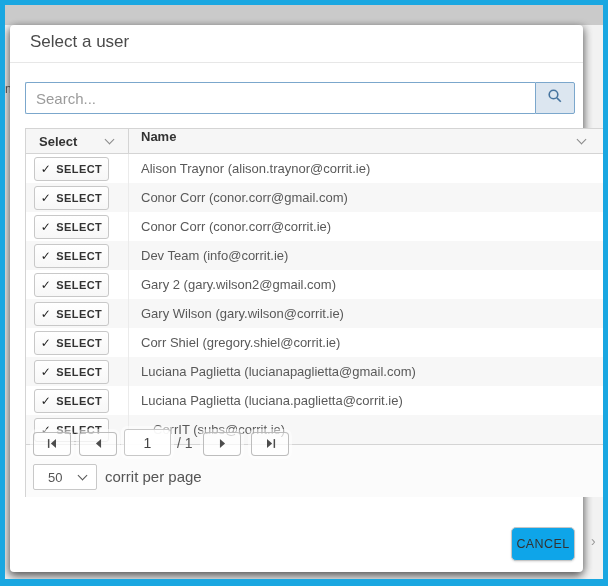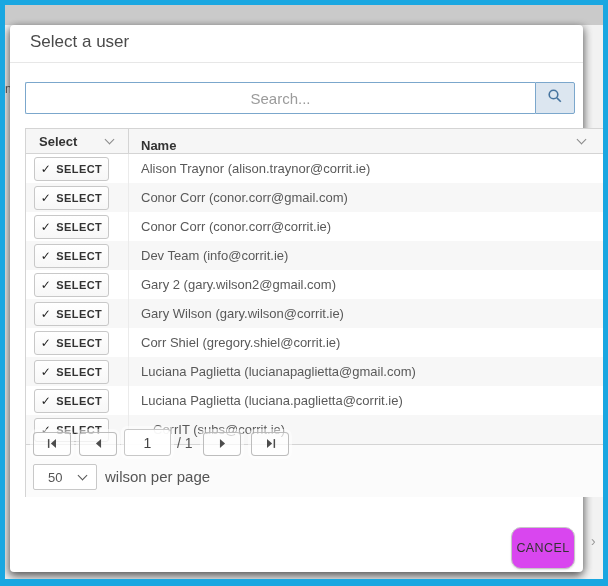--- a/index.html
+++ b/index.html
@@ -34,36 +34,35 @@
   }
   .modal-title { position:absolute; left:20px; top:7px; font-size:17px; color:#4a4a4a; }
   .title-divider { position:absolute; left:0; top:37px; width:100%; height:1px; background:#e7e7e7; }
 
   
   .search-wrap { position:absolute; left:15px; top:57px; width:550px; height:32px; display:flex; }
   .search-input {
     width:510px; height:32px; border:1px solid #7ba7cc; border-right:none; border-radius:2px 0 0 2px;
     padding:0 10px; font-size:15px; color:#555; outline:none;
     font-family:"Liberation Sans","DejaVu Sans",sans-serif;
-    text-align:center;
   }
   .search-input::placeholder { color:#9b9b9b; }
   .search-btn {
     width:40px; height:32px; background:#dce6f0; border:1px solid #7ba7cc; border-radius:0 2px 2px 0;
     display:flex; align-items:center; justify-content:center; cursor:pointer;
   }
 
   
   .grid { position:absolute; left:15px; top:103px; width:579px; height:369px;
           border:1px solid #d4d4d4; background:#fff; font-size:13px; }
   .grid-header { display:flex; height:25px; background:#f6f6f6; border-bottom:1px solid #d4d4d4;
                  color:#333; font-weight:bold; align-items:center; }
   .col-select { width:103px; padding-left:13px; display:flex; align-items:center; height:100%;
                 border-right:1px solid #d4d4d4; position:relative; }
-  .col-name { flex:1; padding-left:12px; display:flex; align-items:flex-end; height:100%; position:relative; }
+  .col-name { flex:1; padding-left:12px; display:flex; align-items:flex-start; height:100%; position:relative; }
   .chev { width:7px; height:7px; border-right:1.5px solid #8a8a8a; border-bottom:1.5px solid #8a8a8a;
           transform:rotate(45deg); display:inline-block; }
   .chev-select { position:absolute; left:80px; top:7px; }
   .chev-name   { position:absolute; right:18px; top:7px; }
 
   .row { display:flex; height:29px; background:#fff; }
   .row.alt { background:#f7f7f7; }
   .cell-select { width:103px; border-right:1px solid #ebebeb; display:flex; align-items:center; padding-left:8px; }
   .cell-name { flex:1; padding-left:12px; display:flex; align-items:center; color:#595959; font-size:13px; }
   .row-last .cell-name { padding-left:24px; }
@@ -102,22 +101,22 @@
     position:absolute; left:7px; top:335px; width:64px; height:26px;
     border:1px solid #c8c8c8; border-radius:2px; background:#fff; cursor:pointer;
     display:flex; align-items:center; color:#555; font-size:13px;
   }
   .size-value { padding-left:14px; flex:1; }
   .size-select .chev { border-color:#555; margin-right:10px; margin-top:-3px; }
   .size-label { position:absolute; left:79px; top:339px; font-size:15px; color:#555; }
 
   
   .cancel-btn {
-    position:absolute; right:8px; top:502px; width:64px; height:42px;
-    background:#d946ef; border:1px solid #c6c6c6; border-radius:10px;
+    position:absolute; right:8px; top:502px; width:64px; height:34px;
+    background:#0ea5e9; border:1px solid #c6c6c6; border-radius:5px;
     font-size:12.5px; letter-spacing:.4px; color:#333; cursor:pointer;
     box-shadow:0 1px 2px rgba(0,0,0,.12);
     font-family:"Liberation Sans","DejaVu Sans",sans-serif;
   }
   .navicon { fill:#4c4c4c; }
 </style>
 </head>
 <body>
 
 <div class="frame">
@@ -296,21 +295,21 @@
                 <rect x="9.4" y="1.2" width="1.6" height="9.6"></rect>
             </svg>
           </span>
         </div>
 
 
         <div class="size-select">
           <span class="size-value">50</span>
           <span class="chev"></span>
         </div>
-        <span class="size-label">wilson per page</span>
+        <span class="size-label">corrit per page</span>
 
       </div>
 
       <button class="cancel-btn">CANCEL</button>
 
     </div>
   </div>
 </div>
 
 </body></html>

